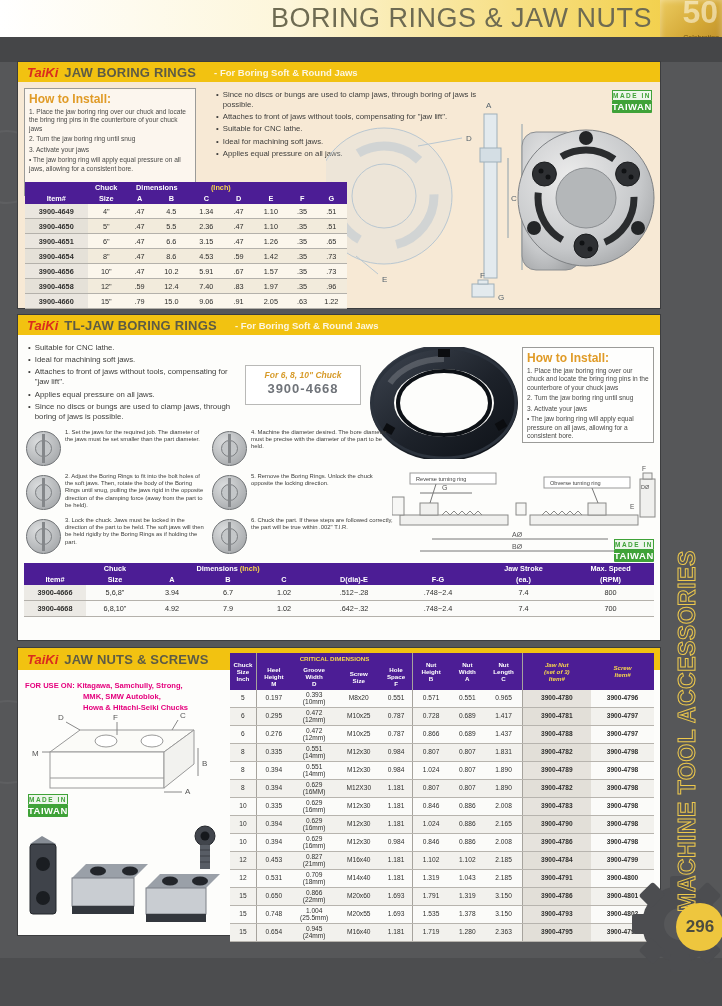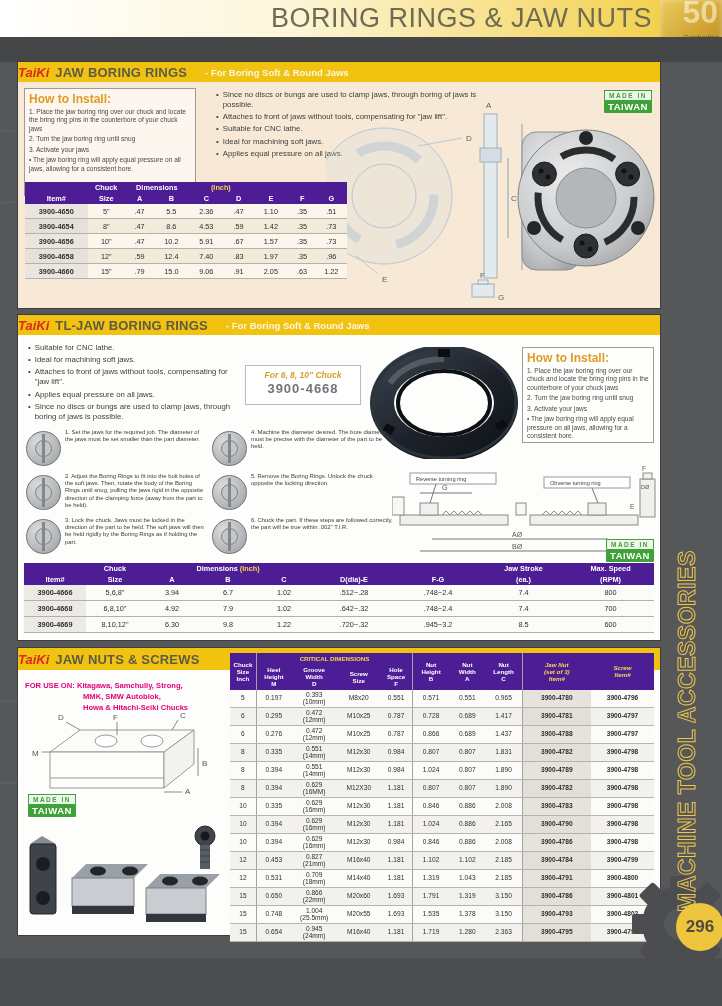--- a/index.html
+++ b/index.html
@@ -17,34 +17,34 @@
   .anniv-l2{position:absolute;bottom:1px;right:3px;font-size:13px;font-weight:bold;color:#c9a243;text-shadow:0 0 1px #7a5c10;letter-spacing:1px;}
   .band{position:absolute;top:37px;left:0;width:722px;height:25px;background:#454648;}
   .bottom-band{position:absolute;top:958px;left:0;width:722px;height:48px;background:#4c4d4f;}
   .wm{position:absolute;border:2px solid rgba(255,255,255,.05);border-radius:50%;}
   
   .panel{position:absolute;left:18px;width:642px;box-shadow:0 0 0 1px #3c3d3f;}
   .panel1{top:62px;height:246px;background:#f7e9d5;}
   .panel2{top:315px;height:325px;background:#fdfdfb;}
   .panel3{top:648px;height:287px;background:#fdfdfb;}
   .bar{position:absolute;top:0;left:0;right:0;height:20px;background:#f2c211;
-    display:flex;align-items:center;gap:6px;box-sizing:border-box;}
+    display:flex;align-items:center;padding-left:9px;gap:6px;box-sizing:border-box;}
   .panel3 .bar{height:22px;}
   .brand{color:#da2b1e;font-weight:bold;font-style:italic;font-size:13px;}
   .bar-title{color:#5d5b45;font-weight:bold;font-size:13px;letter-spacing:.2px;white-space:nowrap;}
   .bar-sub{color:#fdf6df;font-weight:bold;font-size:9.5px;white-space:nowrap;margin-left:12px;}
   
   .hti{position:absolute;border:1px solid #9b9b98;background:rgba(255,255,255,.6);padding:3px 4px;box-sizing:border-box;}
   .hti-title{color:#e09b27;font-weight:bold;font-size:12px;margin-bottom:2px;}
   .hti .line{font-size:6.6px;color:#4a4a48;line-height:1.28;margin-bottom:2px;}
   
   .bullets .li{display:flex;gap:4px;font-size:7.8px;color:#3e3e3c;line-height:1.3;margin-bottom:2px;}
   .bullets .dot{flex:0 0 auto;}
   
-  .made-in{position:absolute;width:48px;text-align:center;}
+  .made-in{position:absolute;width:40px;}
   .mi1{font-size:6.5px;font-weight:bold;color:#3fa238;letter-spacing:1.5px;background:#eef6ec;border:1px solid #3fa238;border-bottom:none;padding:1px 0;}
   .mi2{font-size:9.5px;font-weight:bold;color:#fff;background:#3fa238;padding:1px 0;border-radius:1px;letter-spacing:.5px;}
   
   table{border-collapse:collapse;table-layout:fixed;}
   th,td{text-align:center;vertical-align:middle;padding:1px 1px;}
   th{background:#4c1d95;color:#fff;font-weight:bold;}
   .yel{color:#f7d64d;}
   .yel-it{color:#f7d64d;font-style:italic;}
   .tbl1{position:absolute;left:7px;top:120px;width:322px;background:#fbf6ec;}
   .tbl1 th{font-size:7.3px;}
@@ -246,29 +246,51 @@
           <th>B</th>
           <th>C</th>
           <th>D</th>
           <th>E</th>
           <th>F</th>
           <th>G</th>
         </tr>
       </thead>
       <tbody>
           <tr>
+            <td>3900-4649</td>
+            <td>4"</td>
+            <td>.47</td>
+            <td>4.5</td>
+            <td>1.34</td>
+            <td>.47</td>
+            <td>1.10</td>
+            <td>.35</td>
+            <td>.51</td>
+          </tr>
+          <tr>
             <td>3900-4650</td>
             <td>5"</td>
             <td>.47</td>
             <td>5.5</td>
             <td>2.36</td>
             <td>.47</td>
             <td>1.10</td>
             <td>.35</td>
             <td>.51</td>
+          </tr>
+          <tr>
+            <td>3900-4651</td>
+            <td>6"</td>
+            <td>.47</td>
+            <td>6.6</td>
+            <td>3.15</td>
+            <td>.47</td>
+            <td>1.26</td>
+            <td>.35</td>
+            <td>.65</td>
           </tr>
           <tr>
             <td>3900-4654</td>
             <td>8"</td>
             <td>.47</td>
             <td>8.6</td>
             <td>4.53</td>
             <td>.59</td>
             <td>1.42</td>
             <td>.35</td>
@@ -486,31 +508,20 @@
           <tr>
             <td>3900-4668</td>
             <td>6,8,10"</td>
             <td>4.92</td>
             <td>7.9</td>
             <td>1.02</td>
             <td>.642~.32</td>
             <td>.748~2.4</td>
             <td>7.4</td>
             <td>700</td>
-          </tr>
-          <tr>
-            <td>3900-4669</td>
-            <td>8,10,12"</td>
-            <td>6.30</td>
-            <td>9.8</td>
-            <td>1.22</td>
-            <td>.720~.32</td>
-            <td>.945~3.2</td>
-            <td>8.5</td>
-            <td>600</td>
           </tr>
         </tbody>
     </table>
   </section>
 
   <section class="panel panel3">
     <div class="bar">
       <span class="brand">TaiKi</span>
       <span class="bar-title">JAW NUTS &amp; SCREWS</span>
     </div>

